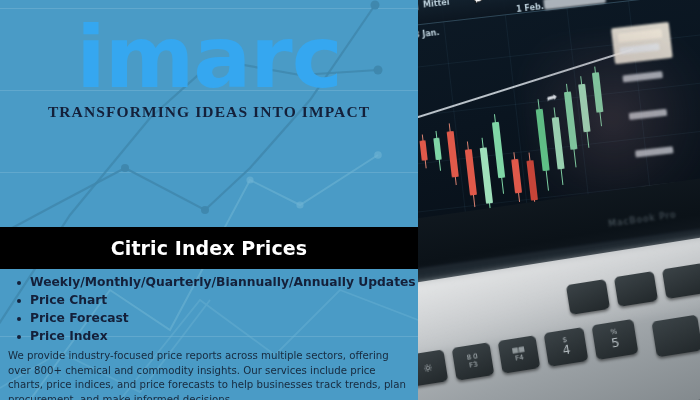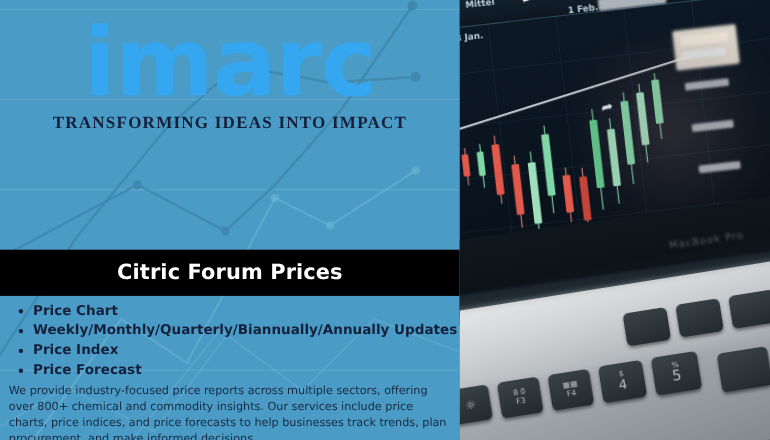--- a/index.html
+++ b/index.html
@@ -219,28 +219,28 @@
         <circle cx="378" cy="155" r="3.8"></circle>
       </g>
     </svg>
 
     <div class="logo-block">
       <div class="logo-word">imarc</div>
       <div class="tagline">TRANSFORMING IDEAS INTO IMPACT</div>
     </div>
 
     <div class="title-bar">
-      <h1>Citric Forum Prices</h1>
+      <h1>Citric Index Prices</h1>
     </div>
 
     <ul class="bullets">
+      <li>Weekly/Monthly/Quarterly/Biannually/Annually Updates</li>
       <li>Price Chart</li>
-      <li>Weekly/Monthly/Quarterly/Biannually/Annually Updates</li>
+      <li>Price Forecast</li>
       <li>Price Index</li>
-      <li>Price Forecast</li>
     </ul>
 
     <p class="blurb">We provide industry-focused price reports across multiple sectors, offering over 800+ chemical and commodity insights. Our services include price charts, price indices, and price forecasts to help businesses track trends, plan procurement, and make informed decisions.</p>
   </div>
 
   <div class="photo">
     <div class="photo-inner">
 
       <div class="screen">
         <div class="screen-grid">

